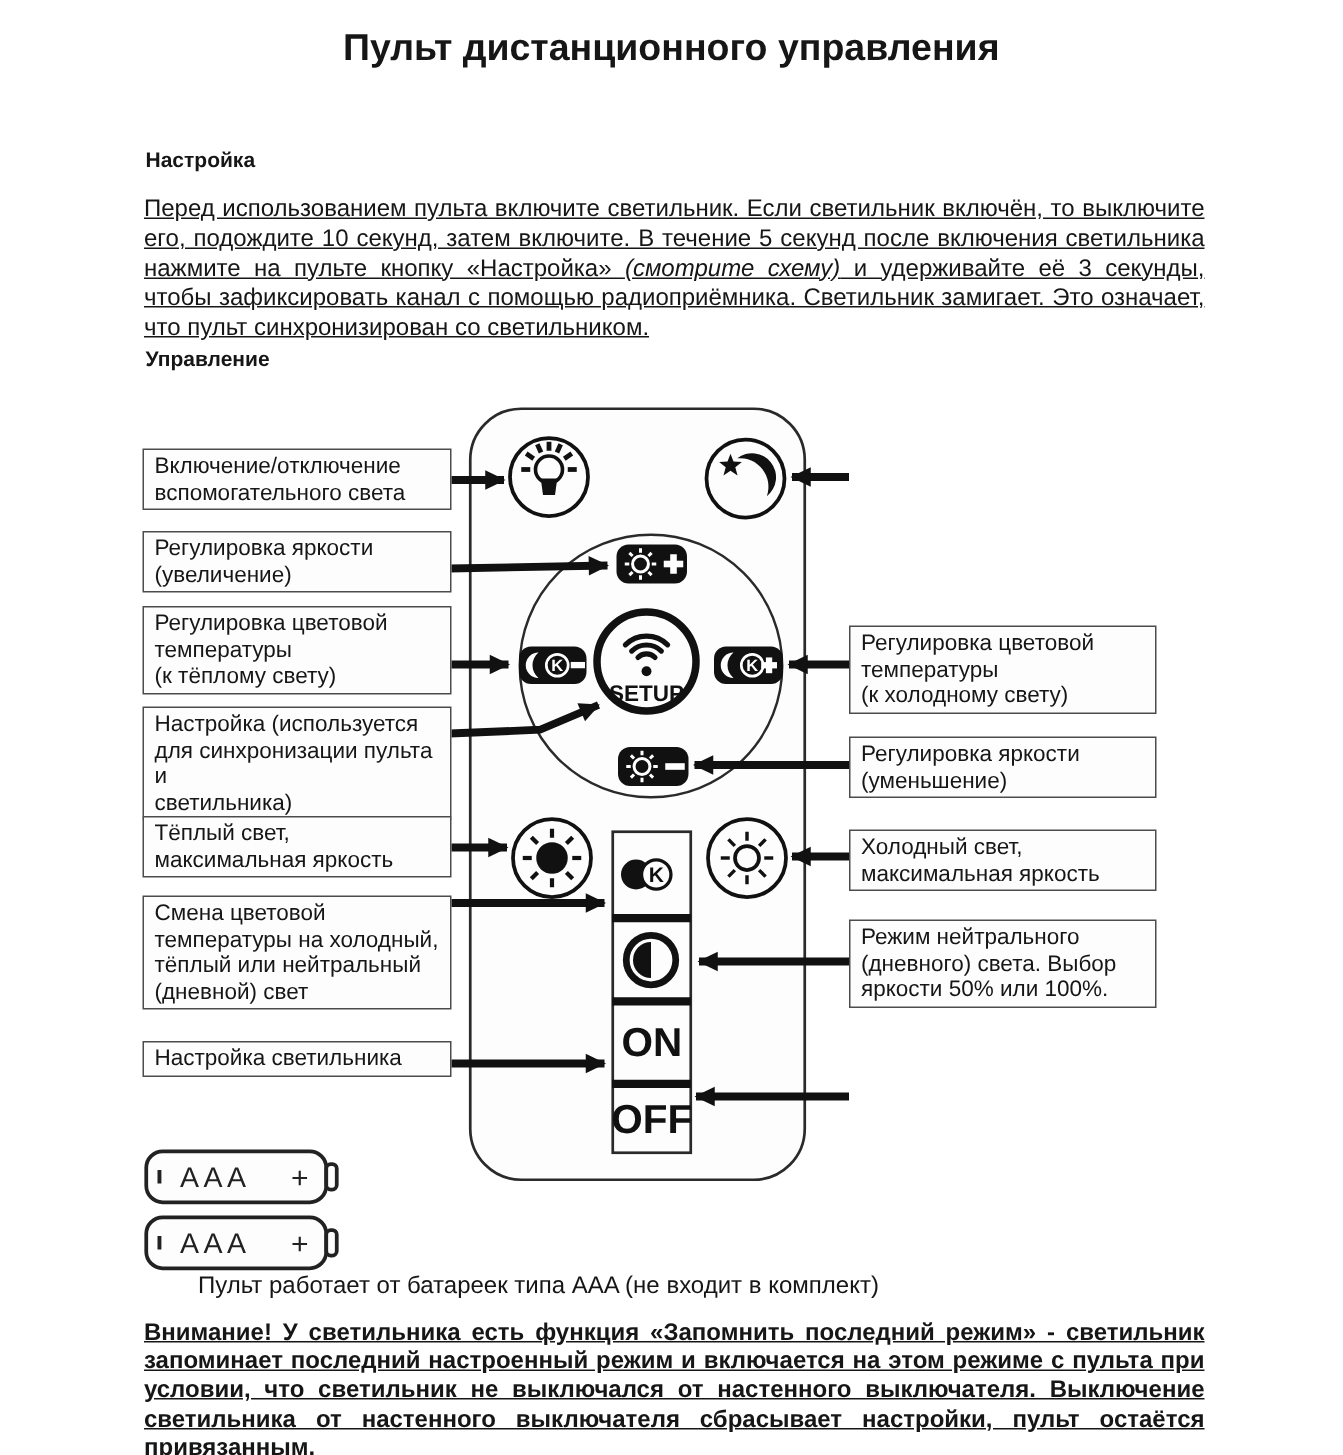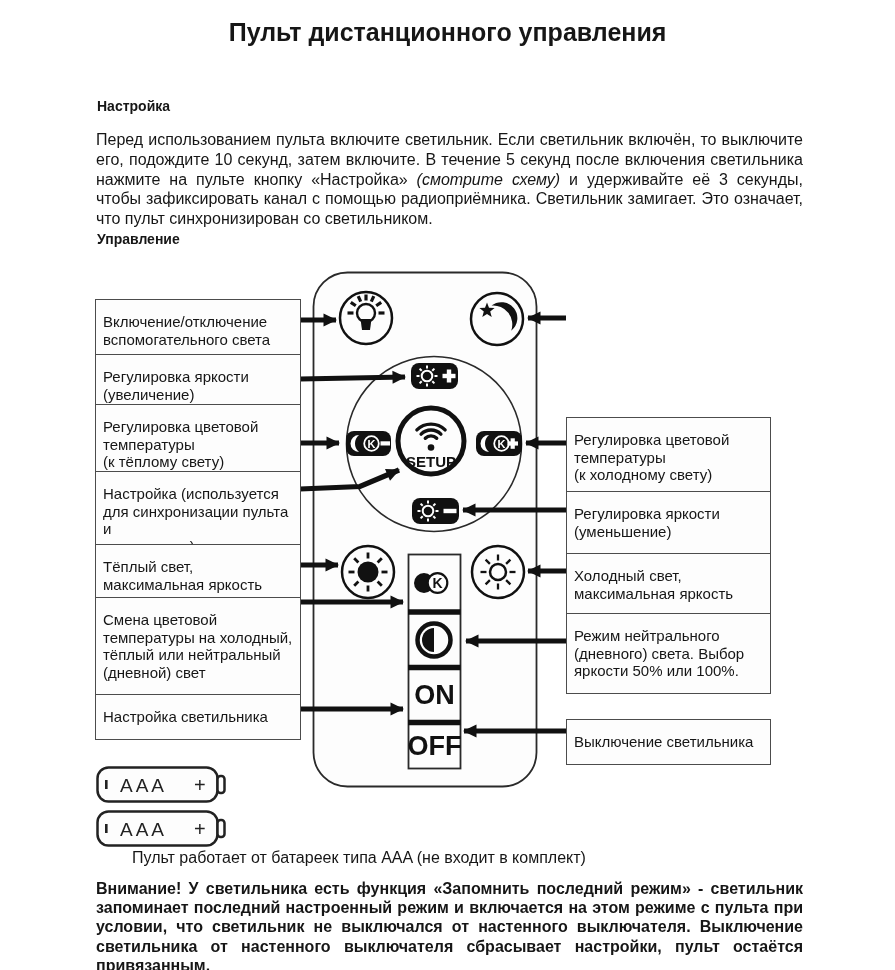--- a/index.html
+++ b/index.html
@@ -10,26 +10,26 @@
   }
   .abs{position:absolute;}
   .title{
     left:60px; right:60px; top:17px; text-align:center;
     font-size:25px; font-weight:bold; line-height:31px;
   }
   .title span{display:block;}
   .h2{left:97px; top:0; font-size:14px; font-weight:bold;}
   .para{
     left:96px; width:707px; font-size:16px; line-height:19.8px;
-    text-align:justify; margin:0;
+    text-align:justify; margin:0;text-decoration:underline;
   }
   .warn{font-weight:bold; line-height:19.2px;}
   .label{
     background:#fdfdfd; border:1.5px solid #4c4c4c;
-    font-size:15px; line-height:17.5px; padding:13px 7px;
+    font-size:15px; line-height:17.5px; padding:2px 7px;
     white-space:pre-line; z-index:2; box-sizing:border-box;
   }
   .lab-left{left:95px; width:206px;}
   .lab-right{left:566px; width:205px;}
   .caption{left:96px; top:849px; font-size:16px;margin-left:36px;}
   svg.gfx{position:absolute; left:0; top:0; z-index:1;}
   .tOn{font:bold 27px "Liberation Sans",sans-serif; text-anchor:middle; fill:#111;}
   .tSetup{font:bold 15px "Liberation Sans",sans-serif; text-anchor:middle; fill:#111;}
   .tK{font:bold 11px "Liberation Sans",sans-serif; text-anchor:middle;}
   .tKbig{font:bold 14px "Liberation Sans",sans-serif; text-anchor:middle; fill:#111;}
@@ -258,19 +258,18 @@
   <div class="abs label lab-right" style="top:417px">Регулировка цветовой
 температуры
 (к холодному свету)</div>
   <div class="abs label lab-right" style="top:491px">Регулировка яркости
 (уменьшение)</div>
   <div class="abs label lab-right" style="top:553px">Холодный свет,
 максимальная яркость</div>
   <div class="abs label lab-right" style="top:613px">Режим нейтрального
 (дневного) света. Выбор
 яркости 50% или 100%.</div>
-  <div class="abs label lab-right" style="top:719px">Выключение светильника</div>
 
   <div class="abs caption">Пульт работает от батареек типа AAA (не входит в комплект)</div>
 
   <p class="abs para warn" style="top:879px">Внимание! У светильника есть функция «Запомнить последний режим» - светильник запоминает последний настроенный режим и включается на этом режиме с пульта при условии, что светильник не выключался от настенного выключателя. Выключение светильника от настенного выключателя сбрасывает настройки, пульт остаётся привязанным.</p>
 
 </div>
 
 </body></html>

